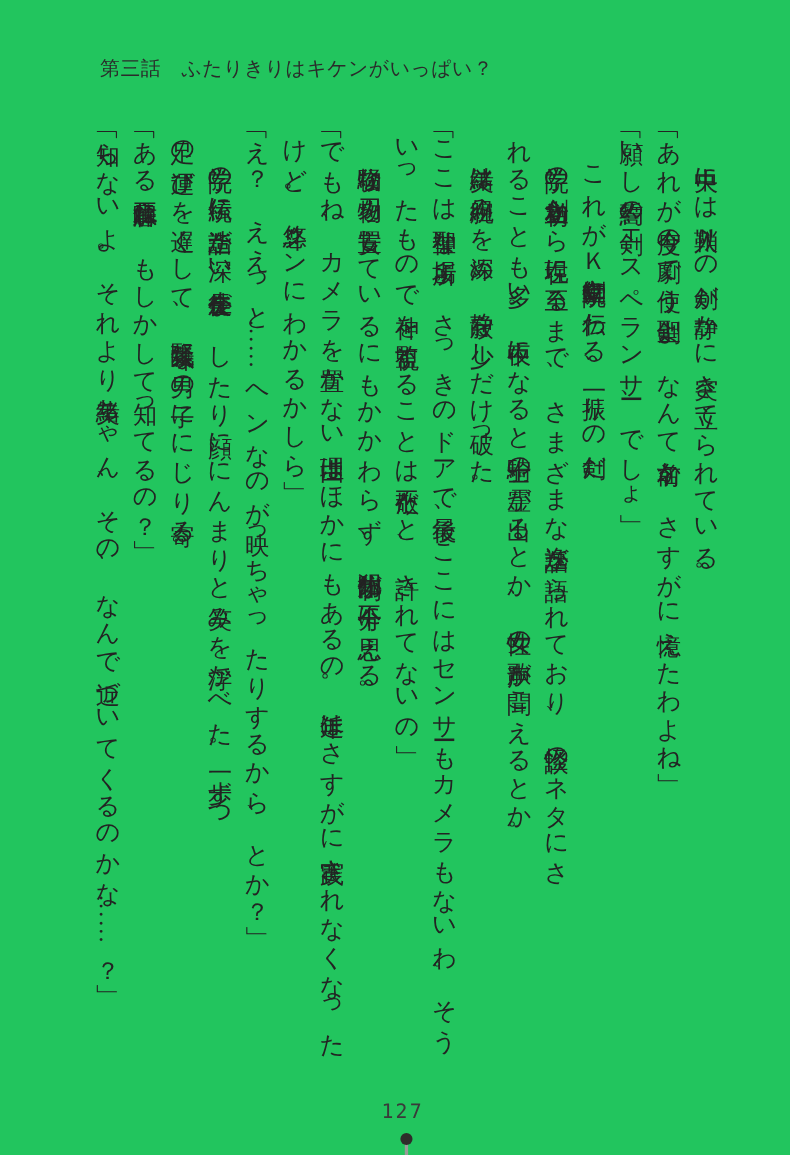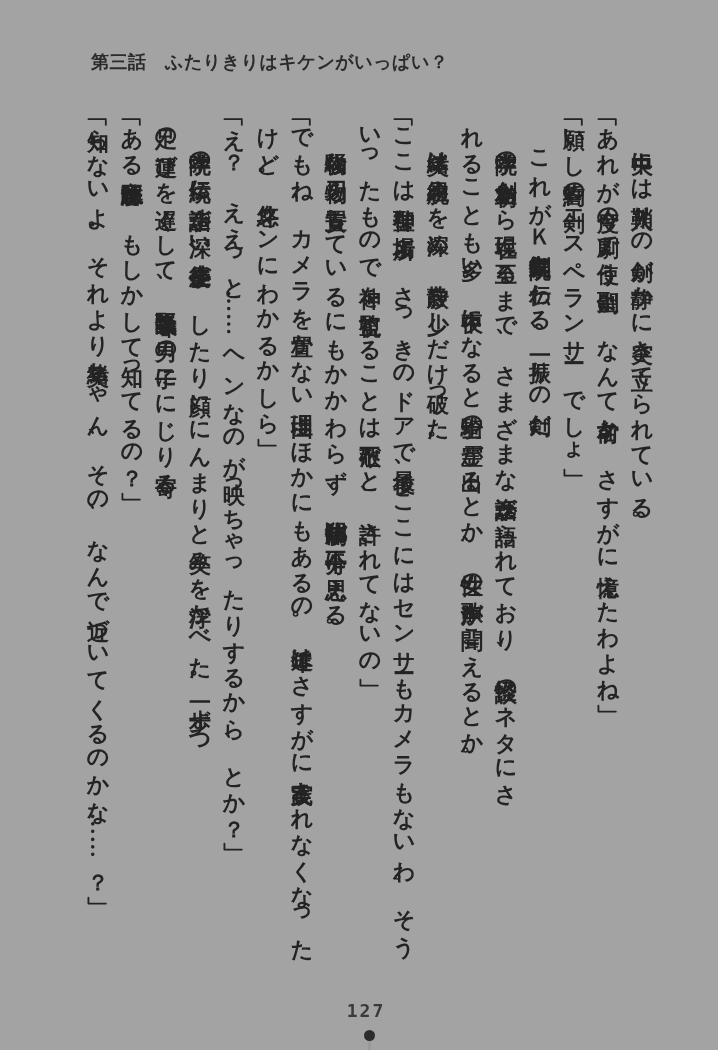--- a/index.html
+++ b/index.html
@@ -10,22 +10,21 @@
     width: 718px;
     height: 1050px;
     position: relative;
     background: #fafaf8;
     overflow: hidden;
     font-family: "Liberation Serif", "DejaVu Serif", serif;
   }
   .page {
     position: absolute;
     inset: 0;
-    background: #a3a3a3;
-    font-weight: bold;
+    background: #22c55e;
   }
   .chapter-header {
     position: absolute;
     left: 91px;
     top: 50px;
     font-size: 18px;
     letter-spacing: 0.5px;
     color: #2b2b2b;
     white-space: nowrap;
   }

